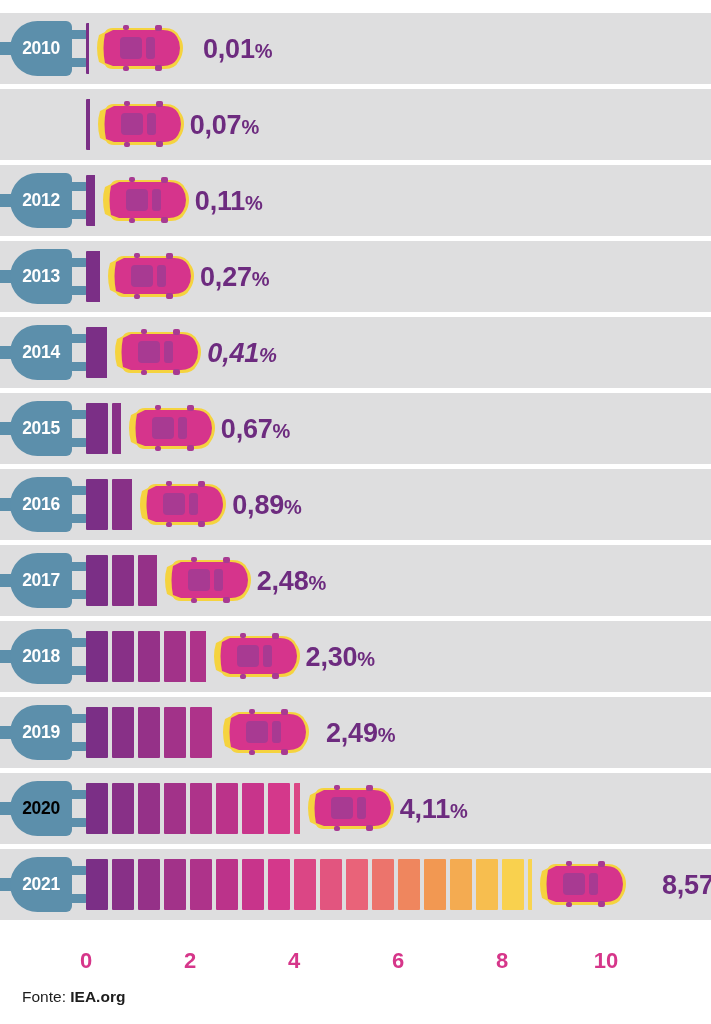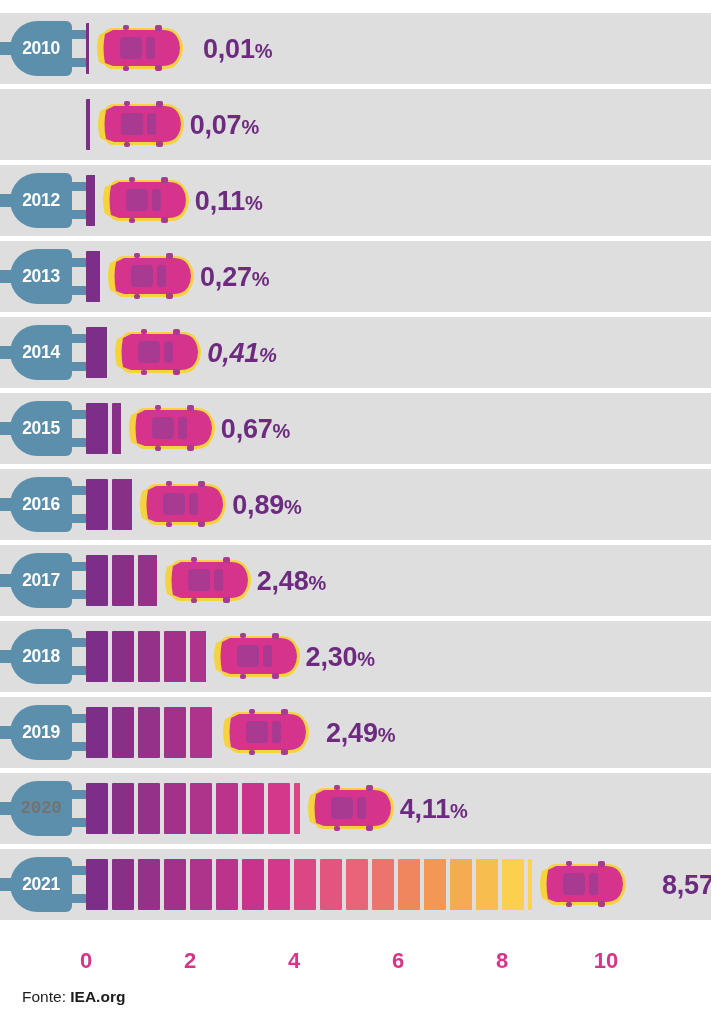--- a/index.html
+++ b/index.html
@@ -403,21 +403,21 @@
         </svg>
       </div>
       <div class="value" style="left: 302px; color: rgb(109, 43, 127); margin-left: 24px;"><span>2,49</span><span class="pct">%</span></div>
     </div>
     <div class="row" style="top: 773px; background: rgb(222, 222, 223);">
       <div class="plug">
         <div class="plug-cable" style="background:#5c8fab"></div>
         <div class="plug-body" style="background:#5c8fab"></div>
         <div class="prong top" style="background:#5c8fab"></div>
         <div class="prong bot" style="background:#5c8fab"></div>
-        <div class="year-label" style="color: #737373; font-family: Liberation Mono, monospace;">2020</div>
+        <div class="year-label" style="color: #000000;">2020</div>
       </div>
       <div class="bar" style="left: 86px; width: 213.72px;">
         <div class="seg" style="background: rgb(123, 47, 134); width: 22px;"></div>
         <div class="seg" style="background: rgb(136, 48, 135); width: 22px;"></div>
         <div class="seg" style="background: rgb(149, 49, 136); width: 22px;"></div>
         <div class="seg" style="background: rgb(162, 50, 137); width: 22px;"></div>
         <div class="seg" style="background: rgb(174, 51, 138); width: 22px;"></div>
         <div class="seg" style="background: rgb(187, 51, 138); width: 22px;"></div>
         <div class="seg" style="background: rgb(200, 52, 139); width: 22px;"></div>
         <div class="seg" style="background: rgb(212, 56, 139); width: 22px;"></div>

